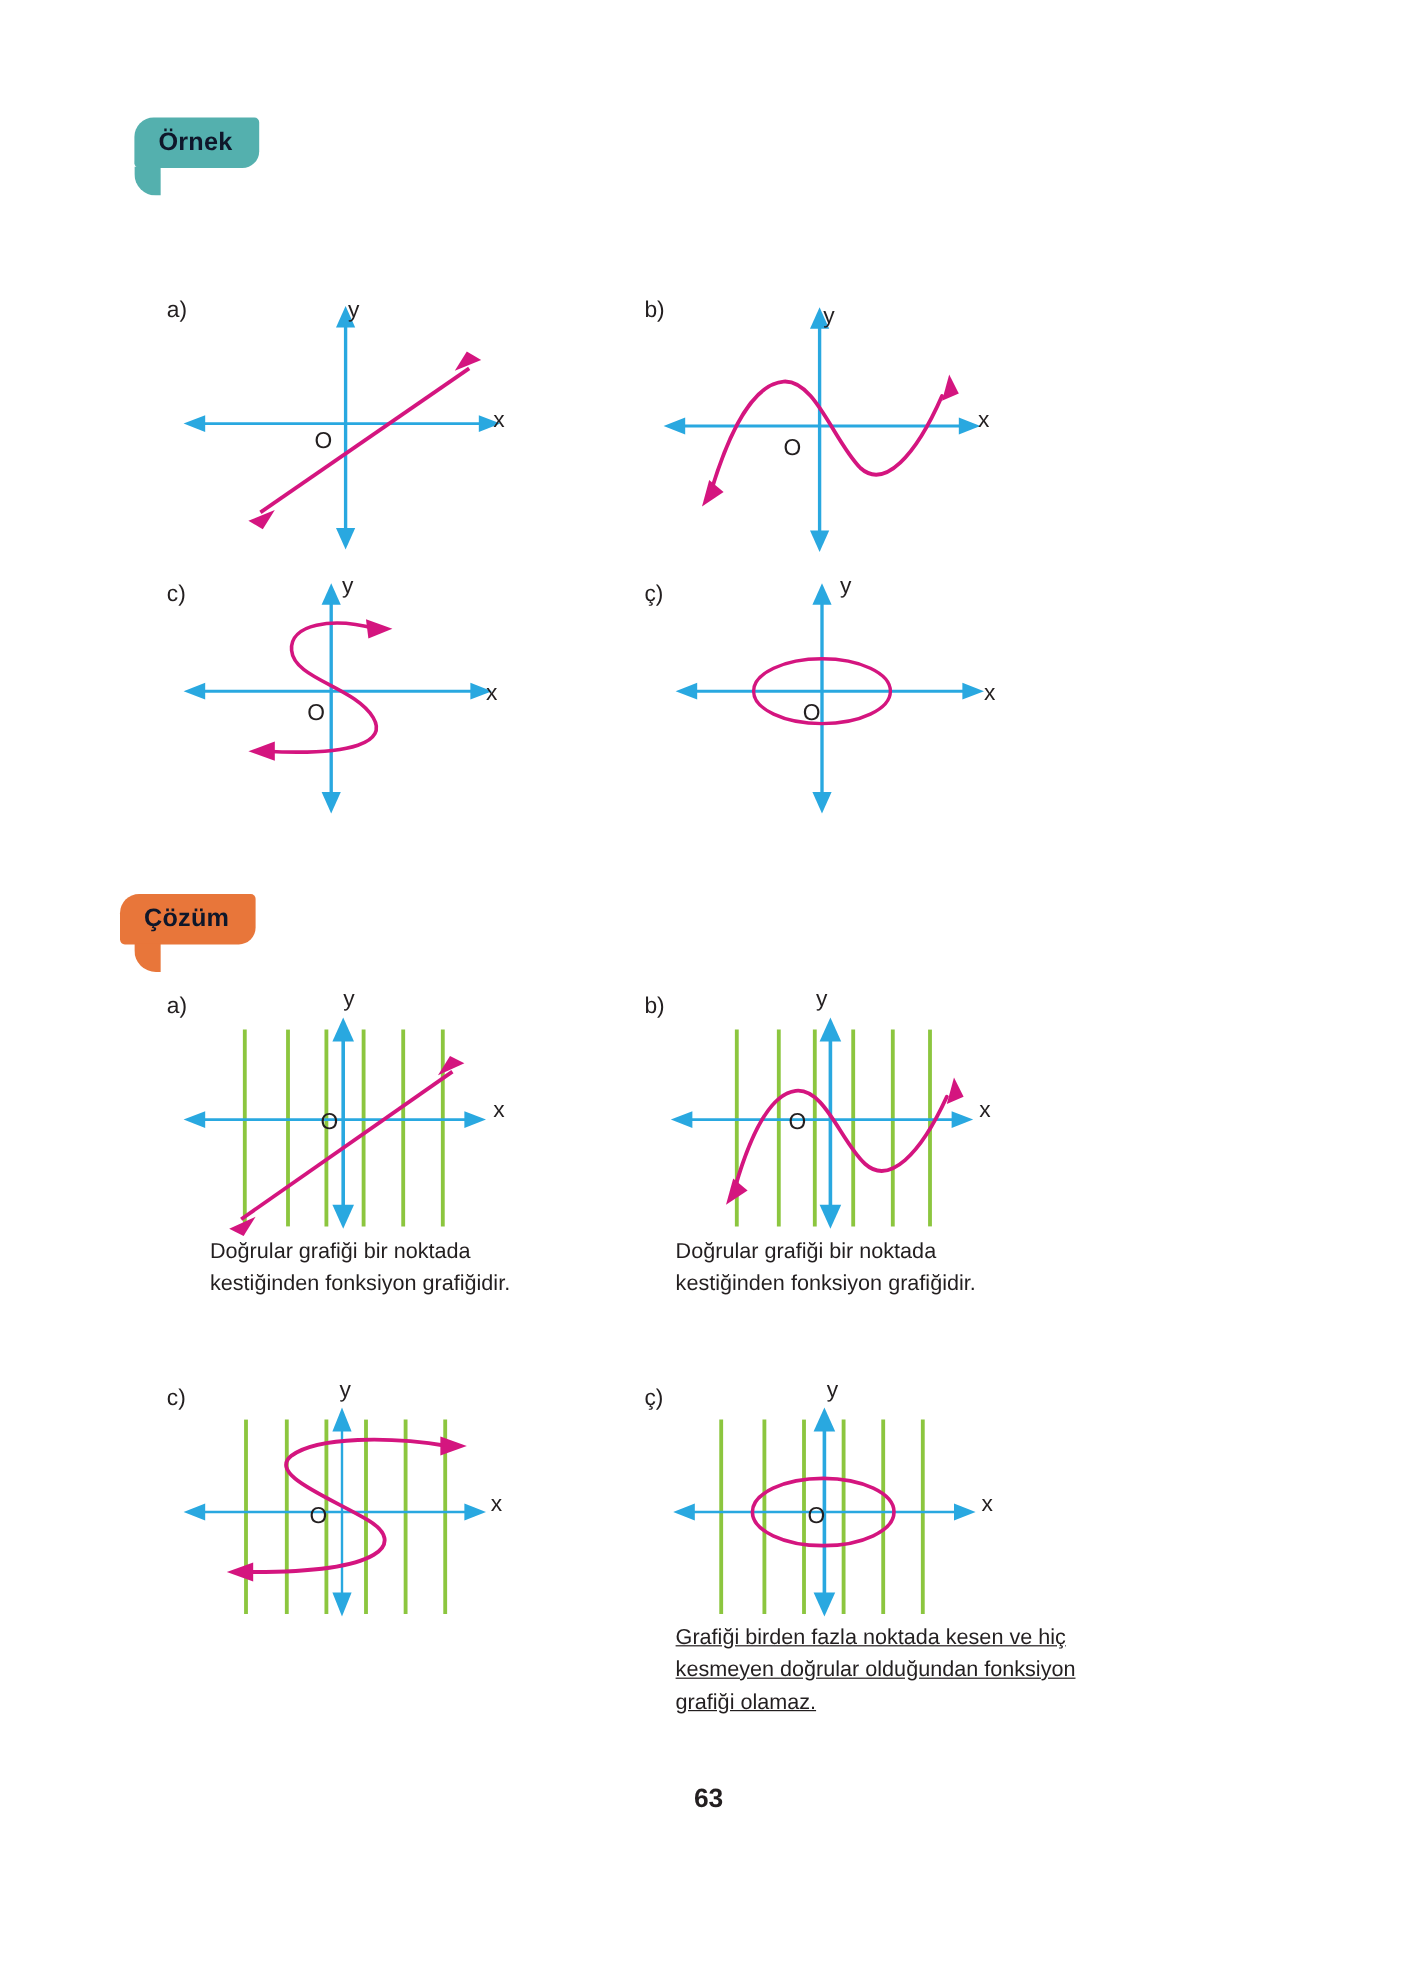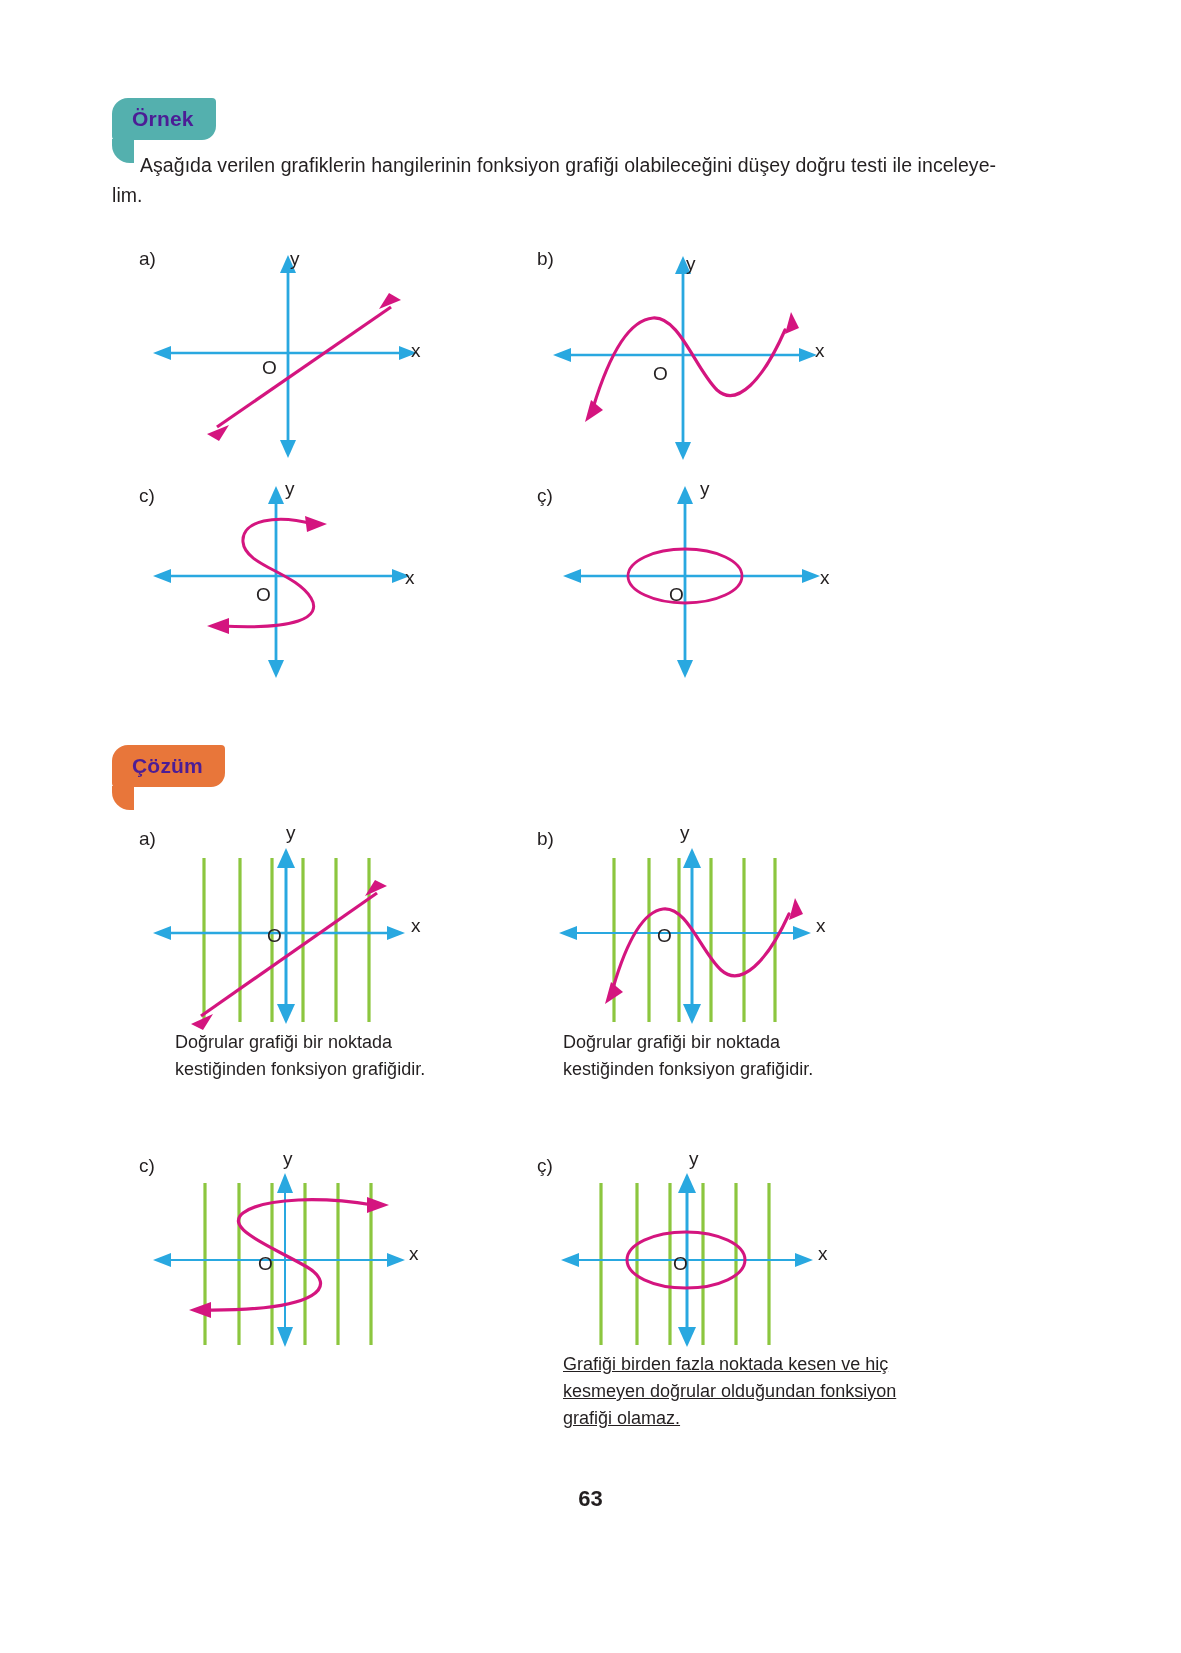--- a/index.html
+++ b/index.html
@@ -12,21 +12,21 @@
     overflow:hidden;
   }
   .page{position:relative;width:1181px;height:1653px;}
 
   
   .badge{
     position:absolute;
     height:42px;
     padding:0 22px 0 20px;
     display:flex;align-items:center;
-    color:#4c1d95;
+    color:#0f172a;
     font-size:21px;
     font-weight:700;
     letter-spacing:.2px;
     border-radius:4px 4px 14px 4px;
   }
   .badge.teal{background:#54b0ae;border-top-left-radius:16px;}
   .badge.orange{background:#e8763a;border-top-left-radius:16px;}
   .badge-tail{
     position:absolute;
     width:22px;height:24px;
@@ -74,21 +74,20 @@
 </head>
 <body>
 
 <div class="page">
 
   <div class="badge teal" style="left:112px;top:98px;">
     <span>Örnek</span>
   </div>
   <div class="badge-tail tail-teal" style="left:112px;top:139px;"></div>
 
-  <div class="prompt" style="left:112px;top:150px;width:905px;text-indent:28px;">Aşağıda verilen grafiklerin hangilerinin fonksiyon grafiği olabileceğini düşey doğru testi ile inceleye-lim.</div>
 
   <div class="label" style="left:139px;top:248px;">a)</div>
   <div class="graph" style="left:145px;top:245px;">
     <svg width="290" height="215" viewBox="0 0 290 215">
 
       <g>
         <line x1="18" y1="108" x2="262" y2="108" stroke="#29a8e0" stroke-width="2.4"></line>
         <polygon points="8,108 26,101 26,115" fill="#29a8e0"></polygon>
         <polygon points="272,108 254,101 254,115" fill="#29a8e0"></polygon>
       </g>
@@ -173,21 +172,21 @@
       </g>
       <g>
         <ellipse cx="130" cy="96" rx="57" ry="27" stroke="#d4157f" stroke-width="2.8" fill="none"></ellipse>
       </g>
     </svg>
   </div>
   <div class="label" style="left:820px;top:567px;">x</div>
   <div class="label" style="left:700px;top:478px;">y</div>
   <div class="label" style="left:669px;top:584px;">O</div>
 
-  <div class="badge orange" style="left:112px;top:745px;">
+  <div class="badge orange" style="left:100px;top:745px;">
     <span>Çözüm</span>
   </div>
   <div class="badge-tail tail-orange" style="left:112px;top:786px;"></div>
 
   <div class="label" style="left:139px;top:828px;">a)</div>
   <div class="graph" style="left:145px;top:830px;">
     <svg width="290" height="200" viewBox="0 0 290 200">
       <g>
         <line x1="59" y1="28" x2="59" y2="192" stroke="#8cc63f" stroke-width="3.2"></line>
         <line x1="95" y1="28" x2="95" y2="192" stroke="#8cc63f" stroke-width="3.2"></line>

